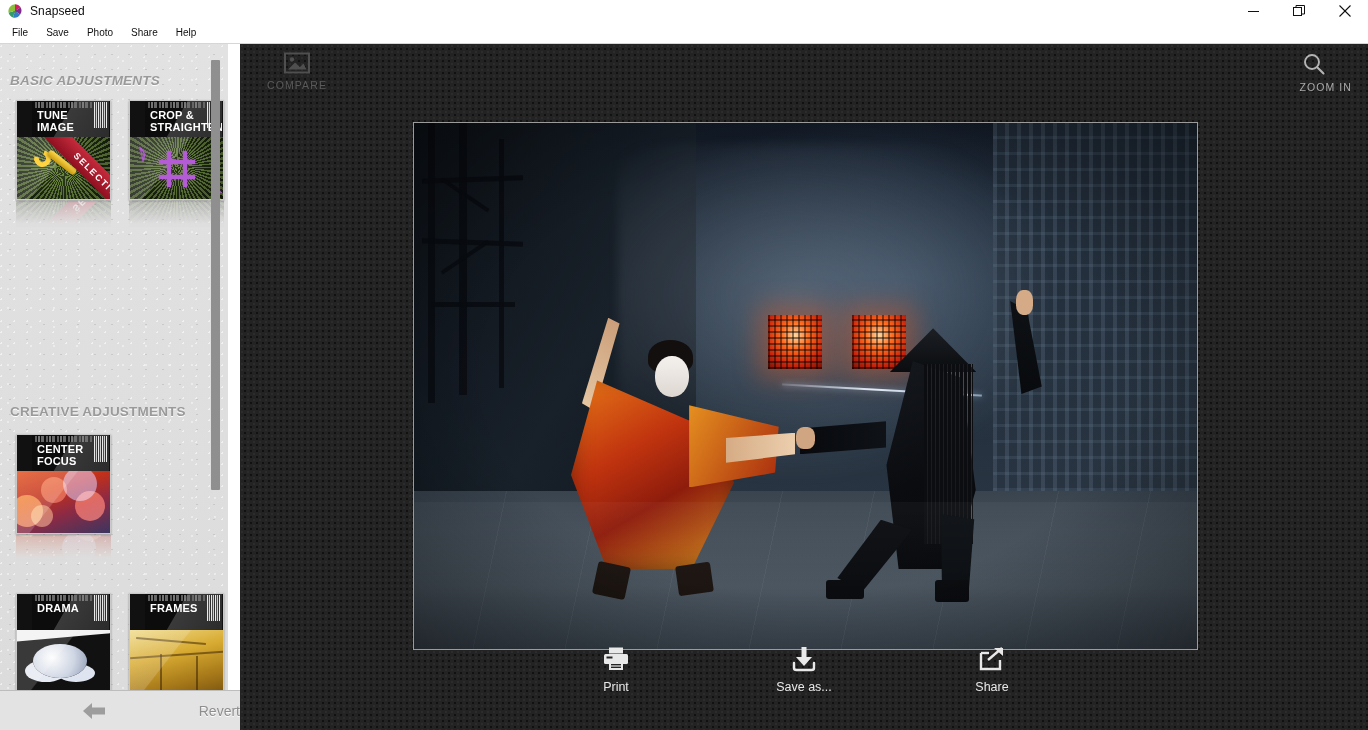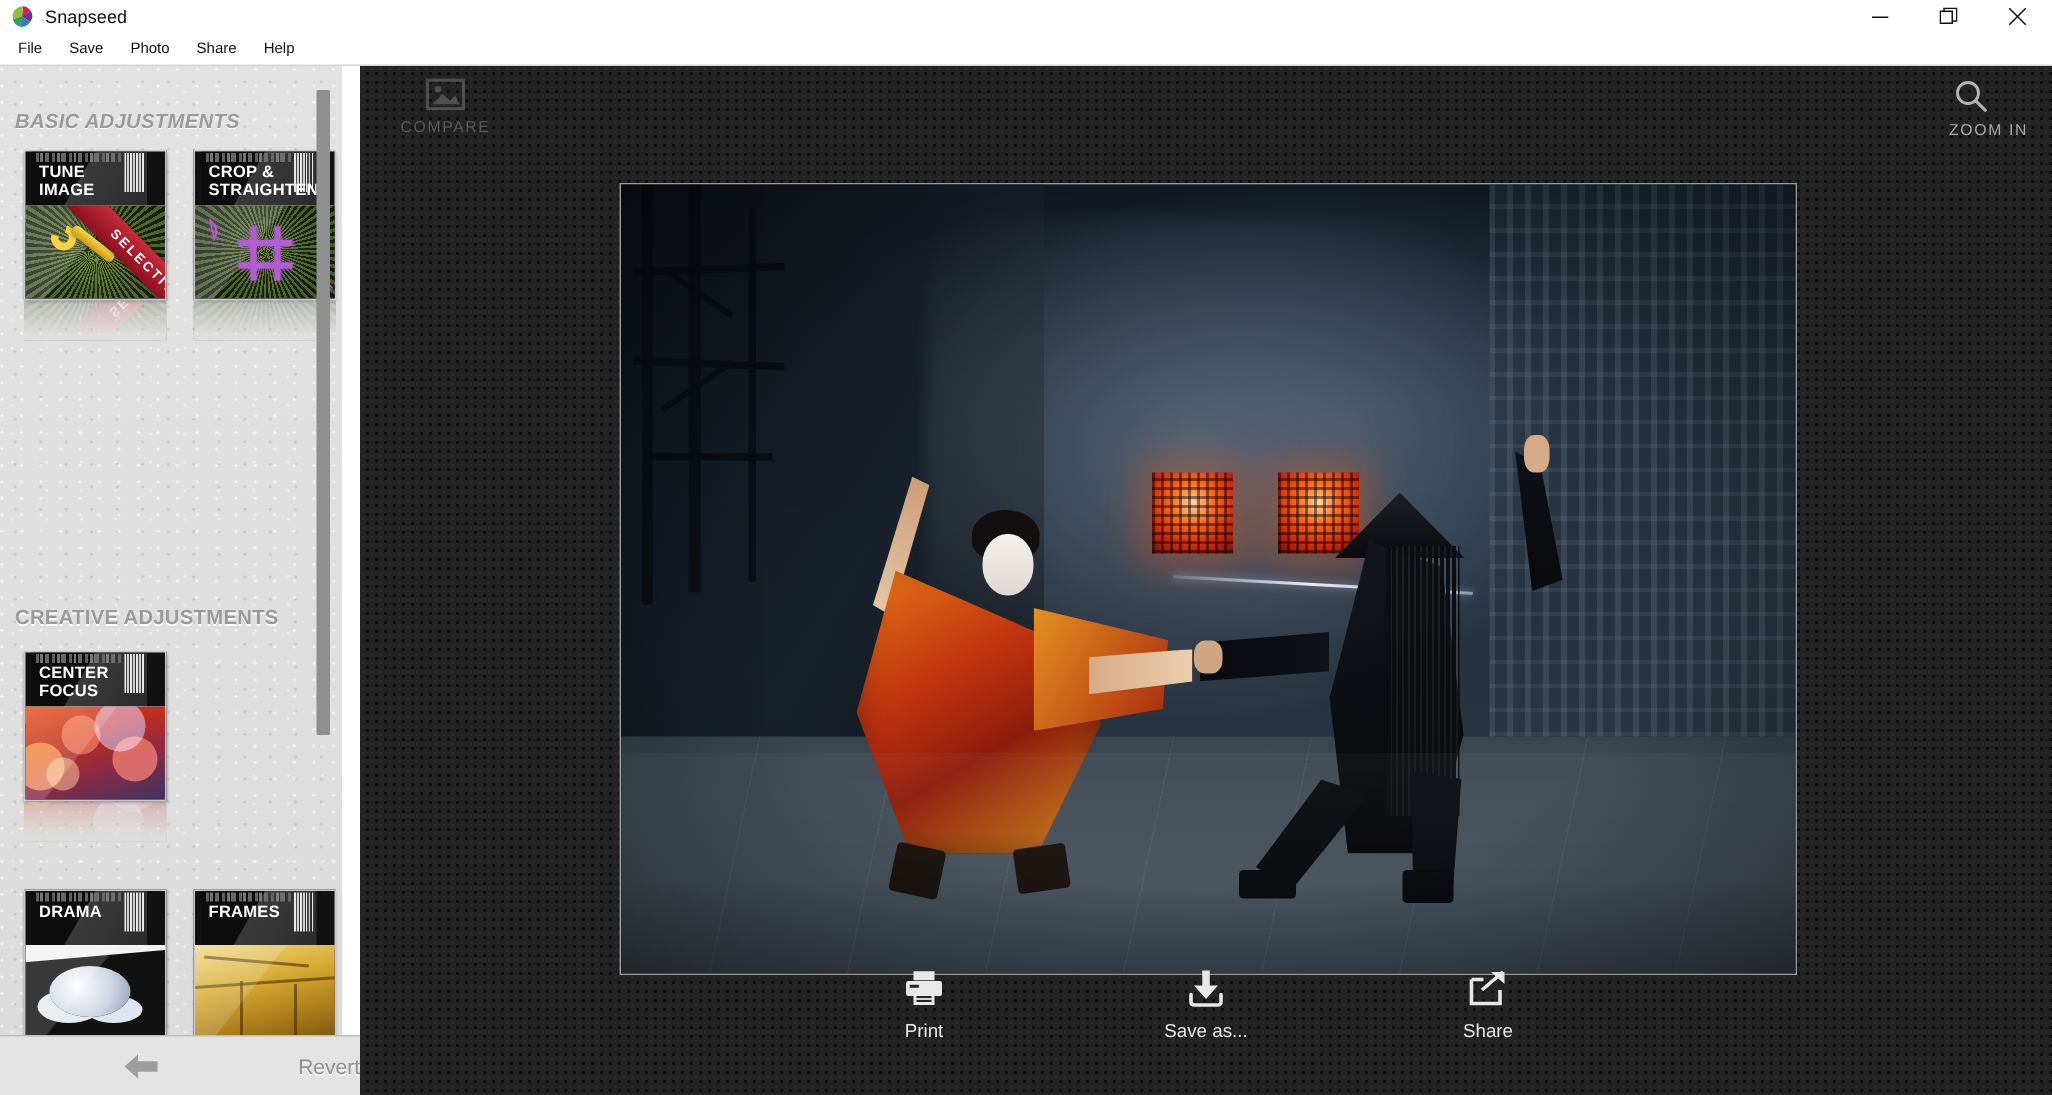--- a/index.html
+++ b/index.html
@@ -58,21 +58,21 @@
   .tilerow{ display:flex; gap:18px; margin-bottom:32px; }
 
   
   .tile{ width:95px; position:relative; }
   .tile-card{
     width:95px;height:100px;position:relative;overflow:hidden;
     background:#111; border:1px solid #c9c9c9;
     box-shadow:0 1px 2px rgba(0,0,0,.35);
   }
   .tile-head{
-    position:absolute;left:4px;top:0;width:77px;height:40px;overflow:hidden;
+    position:absolute;left:15px;top:0;width:77px;height:40px;overflow:hidden;
     background:linear-gradient(120deg,#0c0c0c 0%,#0c0c0c 42%,#3a3a3a 43%,#2b2b2b 100%);
   }
   .tile-microtext{
     position:absolute;left:3px;top:1px;right:17px;height:6px;
     background:repeating-linear-gradient(90deg,
       #6e6e6e 0 2px, transparent 2px 3px, #888 3px 5px, transparent 5px 6px,
       #777 6px 9px, transparent 9px 11px);
     opacity:.85;
   }
   .tile-barcode{

